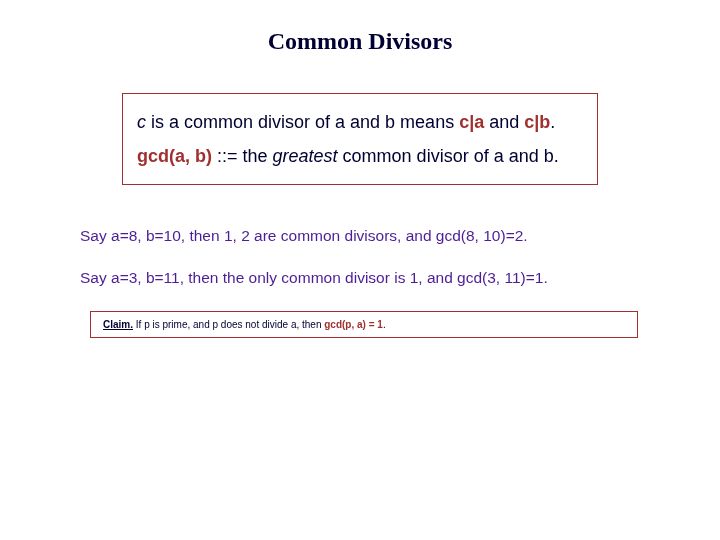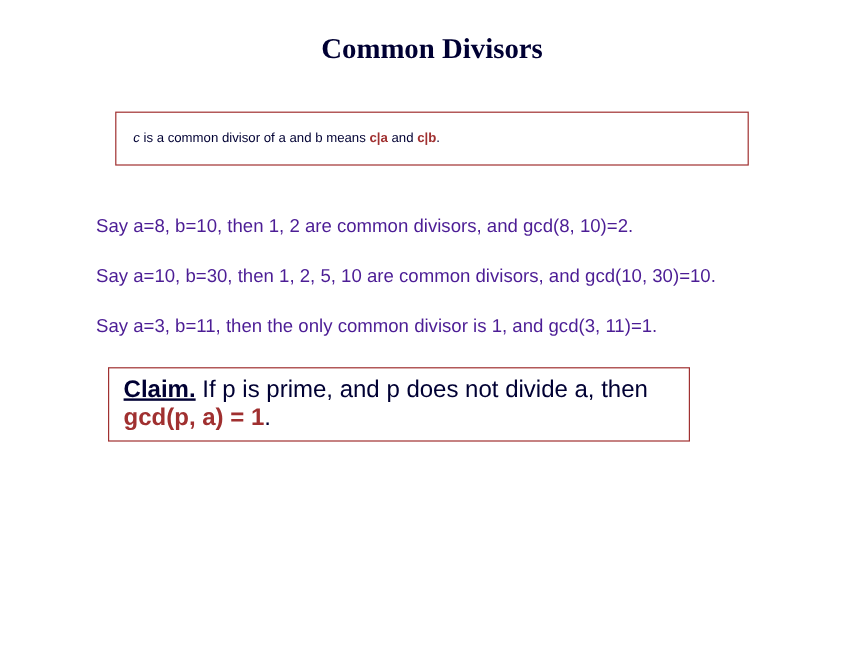--- a/index.html
+++ b/index.html
@@ -13,59 +13,61 @@
   .title {
     text-align: center;
     font-size: 24px;
     font-weight: bold;
     color: #000033;
     padding-top: 28px;
     font-family: Liberation Serif, serif;
   }
   .def-box {
     margin: 38px auto 0 auto;
-    width: 528px;
+    width: 476px;
     border: 1px solid #a03030;
     padding: 11px 14px 11px 14px;
-    font-size: 11px;
+    font-size: 18px;
     color: #000033;
     line-height: 1.9;
   }
   .def-box .italic { font-style: italic; }
   .def-box .accent { color: #a03030; font-weight: bold; }
   .def-box .greatest { font-style: italic; }
   .examples {
     margin: 42px 0 0 80px;
     font-size: 15.5px;
     color: #4c1d95;
   }
   .examples p { margin-bottom: 24px; }
   .claim-box {
     margin: 10px 0 0 90px;
-    width: 485px;
+    width: 548px;
     border: 1px solid #a03030;
     padding: 7px 12px;
-    font-size: 20px;
+    font-size: 10px;
     color: #000033;
   }
   .claim-box .label { font-weight: bold; text-decoration: underline; }
   .claim-box .accent { color: #a03030; font-weight: bold; }
 </style>
 </head>
 <body>
 
 <div class="title">Common Divisors</div>
 
 <div class="def-box">
   <div>
     <span class="italic">c</span><span> is a common divisor of a and b means </span><span class="accent">c|a</span><span> and </span><span class="accent">c|b</span><span>.</span>
   </div>
+  <div>
+    <span class="accent">gcd(a, b) </span><span>::= the </span><span class="greatest">greatest</span><span> common divisor of a and b.</span>
+  </div>
 </div>
 
 <div class="examples">
   <p>Say a=8, b=10, then 1, 2 are common divisors, and gcd(8, 10)=2.</p>
-  <p>Say a=10, b=30, then 1, 2, 5, 10 are common divisors, and gcd(10, 30)=10.</p>
   <p>Say a=3, b=11, then the only common divisor is 1, and gcd(3, 11)=1.</p>
 </div>
 
 <div class="claim-box">
   <span class="label">Claim.</span><span>  If p is prime, and p does not divide a, then </span><span class="accent">gcd(p, a) = 1</span><span>.</span>
 </div>
 
 </body></html>

